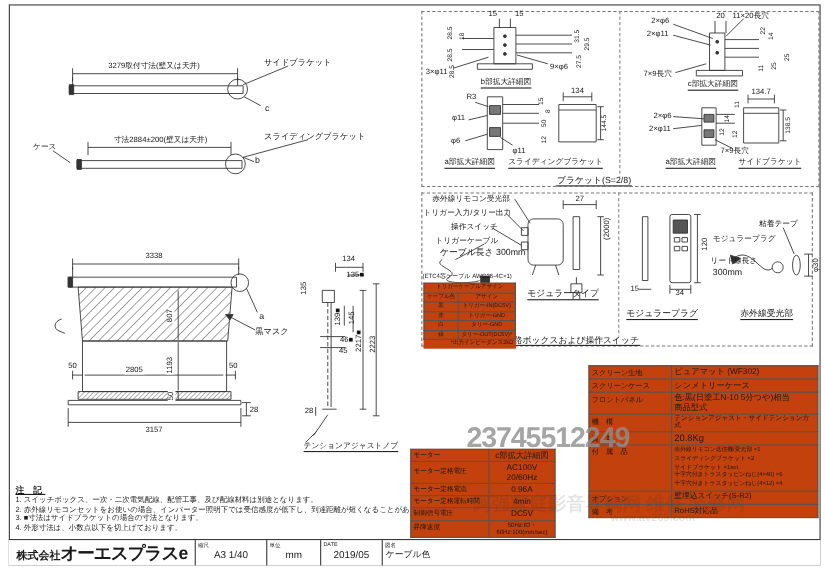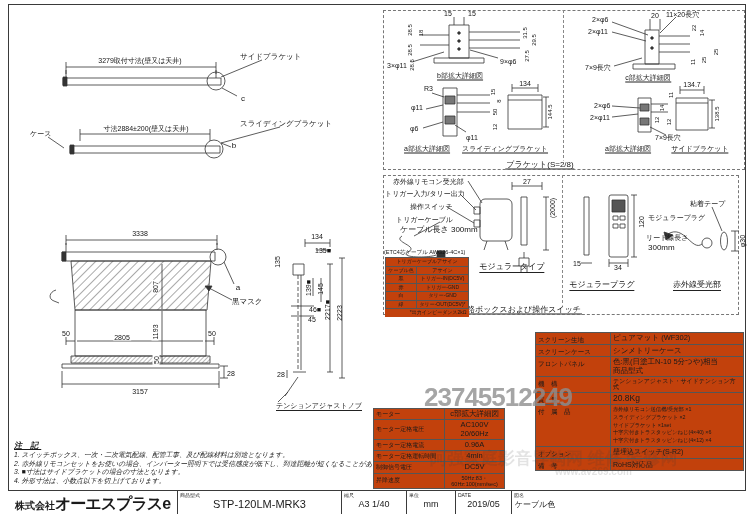--- a/index.html
+++ b/index.html
@@ -30,21 +30,21 @@
   .motortab td.v{font-size:7.5px;text-align:center;}
   .spectab{left:535px;top:332px;width:209px;}
   .spectab td.l{font-size:6.5px;width:70px;vertical-align:top;padding-top:3px;}
   .spectab td.v{font-size:7.5px;}
   #strip{position:absolute;left:8px;top:490px;width:738px;height:23px;display:flex;
          border-top:1.5px solid #3a3a3a;z-index:4;background:#fff;}
   #strip .cell{position:relative;border-right:1px solid #3a3a3a;height:100%;}
   #strip .cell:last-child{border-right:none;}
   #strip .mini{position:absolute;left:2px;top:1px;font-size:5px;color:#222;}
   #strip .val{position:absolute;left:50%;top:55%;transform:translate(-50%,-50%);white-space:nowrap;}
-  .notes{position:absolute;left:14px;top:440px;z-index:3;font-style:italic;}
+  .notes{position:absolute;left:14px;top:440px;z-index:3;}
   .notes .t{font-size:8px;font-weight:bold;text-decoration:underline;letter-spacing:3px;}
   .notes .it{font-size:6.8px;line-height:1.28;white-space:nowrap;}
   .logo{font-weight:bold;font-size:16px;letter-spacing:-1px;}
   .logo .pre{font-size:10px;font-weight:bold;letter-spacing:0;}
 </style>
 </head>
 <body>
 
 <div id="sheet">
   <div id="frame"></div>
@@ -401,24 +401,20 @@
     <tr>
           <td class="l">備　考</td>
           <td class="v" style="font-size:7px;">RoHS対応品</td>
         </tr>
   </tbody>
     </table>
 
   <div id="strip">
     <div class="cell" style="width:169px;">
       <span class="val logo"><span class="pre">株式会社</span><span>オーエスプラスe</span></span>
-    </div>
-    <div class="cell" style="width:163px;">
-      <span class="mini">商品型式</span>
-      <span class="val" style="font-size:11px;">STP-120LM-MRK3</span>
     </div>
     <div class="cell" style="width:64px;">
       <span class="mini">縮尺</span>
       <span class="val" style="font-size:9px;">A3 1/40</span>
     </div>
     <div class="cell" style="width:48px;">
       <span class="mini">単位</span>
       <span class="val" style="font-size:9px;">mm</span>
     </div>
     <div class="cell" style="width:55px;">

